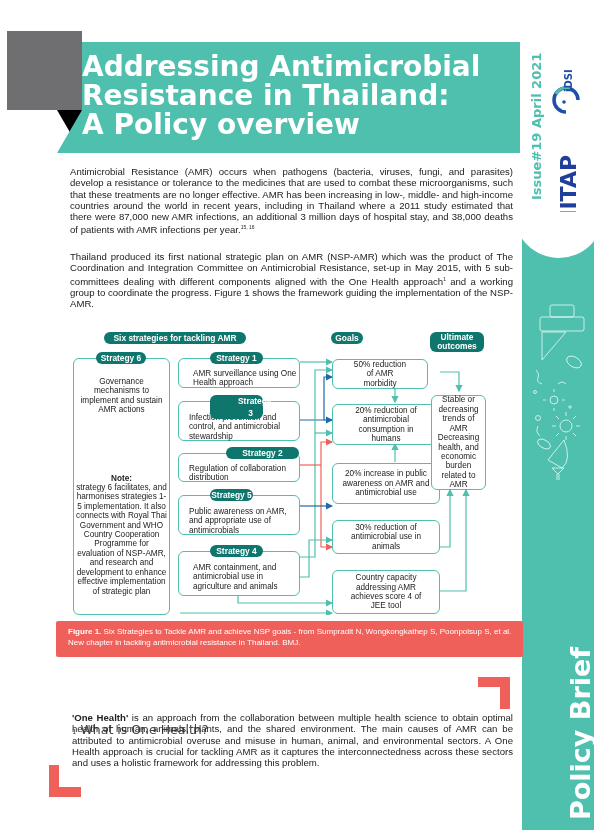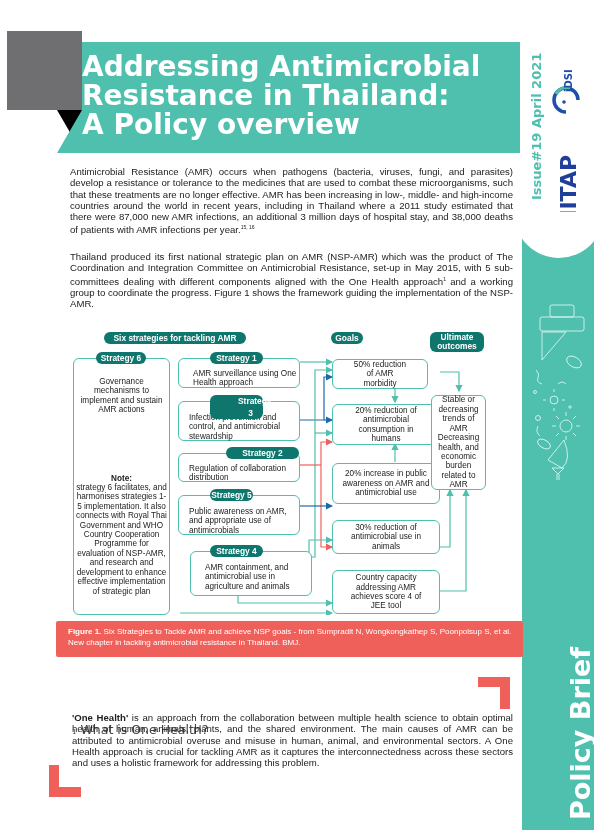--- a/index.html
+++ b/index.html
@@ -178,21 +178,21 @@
 
   <div class="box" style="left:108px;top:76px;width:122px;height:40px;padding:11px 0 0 10px;"><span>Infection prevention and control, and antimicrobial stewardship</span></div>
   <div class="tag" style="left:140px;top:70px;width:53px;padding-left:28px;">Strategy 3</div>
 
   <div class="box" style="left:108px;top:128px;width:122px;height:29px;padding:10px 0 0 10px;"><span>Regulation of collaboration distribution</span></div>
   <div class="tag" style="left:140px;top:122px;width:73px;margin-left:16px;">Strategy 2</div>
 
   <div class="box" style="left:108px;top:170px;width:122px;height:40px;padding:11px 0 0 10px;"><span>Public awareness on AMR, and appropriate use of antimicrobials</span></div>
   <div class="tag" style="left:140px;top:164px;width:43px;">Strategy 5</div>
 
-  <div class="box" style="left:108px;top:226px;width:122px;height:45px;padding:11px 0 0 14px;margin-left:12px;"><span>AMR containment, and antimicrobial use in agriculture and animals</span></div>
+  <div class="box" style="left:108px;top:226px;width:122px;height:45px;padding:11px 0 0 14px;"><span>AMR containment, and antimicrobial use in agriculture and animals</span></div>
   <div class="tag" style="left:140px;top:220px;width:53px;">Strategy 4</div>
 
   <div class="box center" style="left:262px;top:34px;width:96px;height:30px;">
       <span style="padding:0 18px;">50% reduction of AMR morbidity</span>
     </div>
   <div class="box center" style="left:262px;top:79px;width:108px;height:41px;">
       <span style="padding:0 10px;">20% reduction of antimicrobial consumption in humans</span>
     </div>
   <div class="box center" style="left:262px;top:138px;width:108px;height:41px;">
       <span style="padding:0 8px;">20% increase in public awareness on AMR and antimicrobial use</span>

